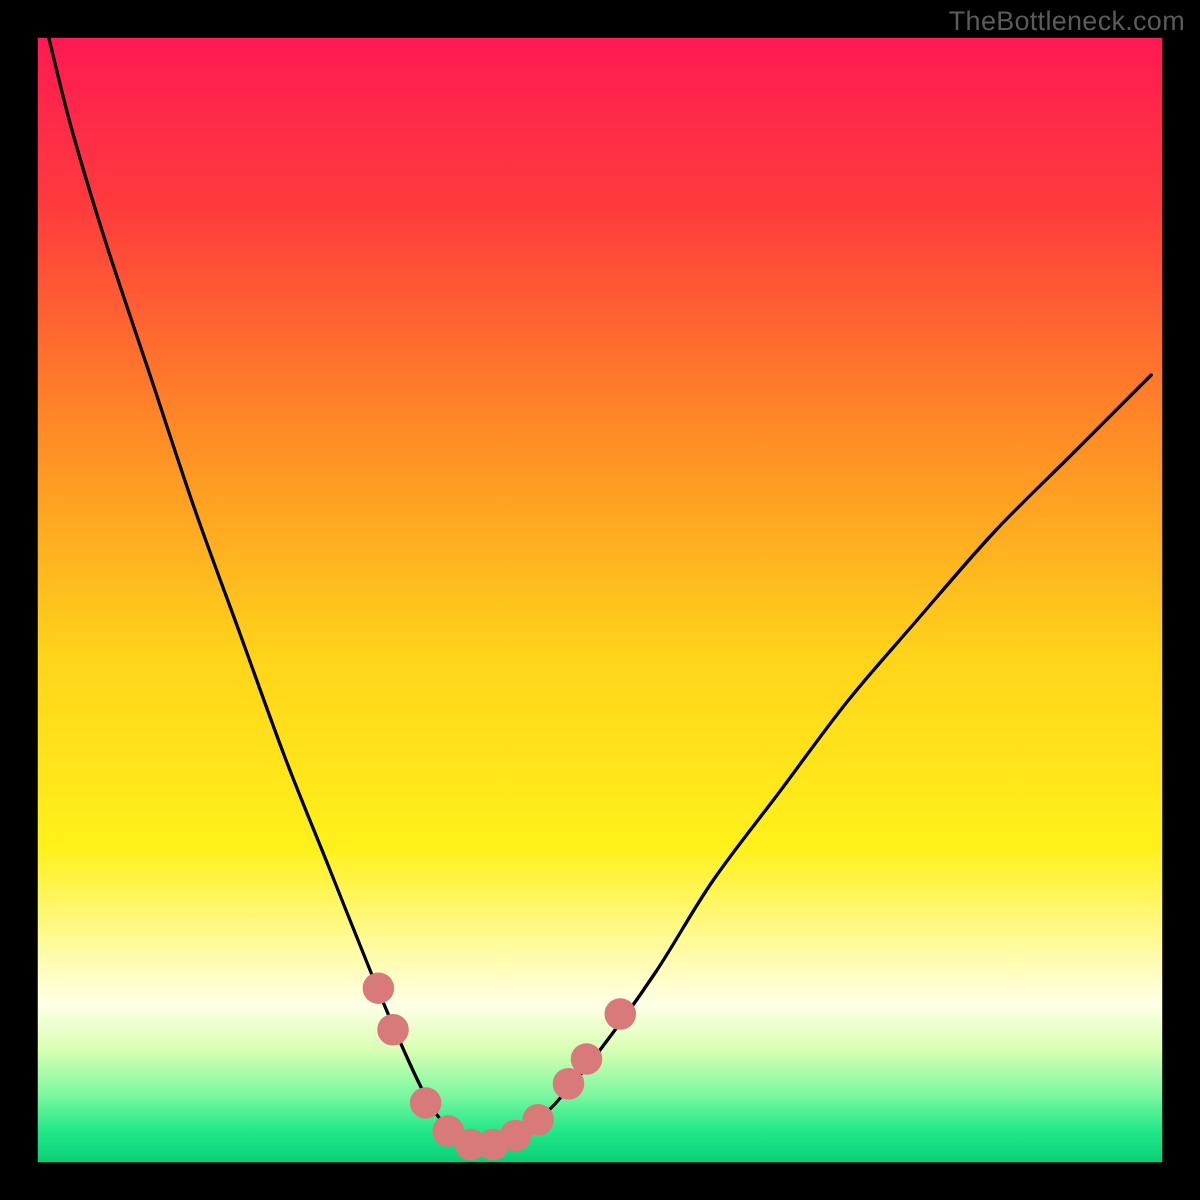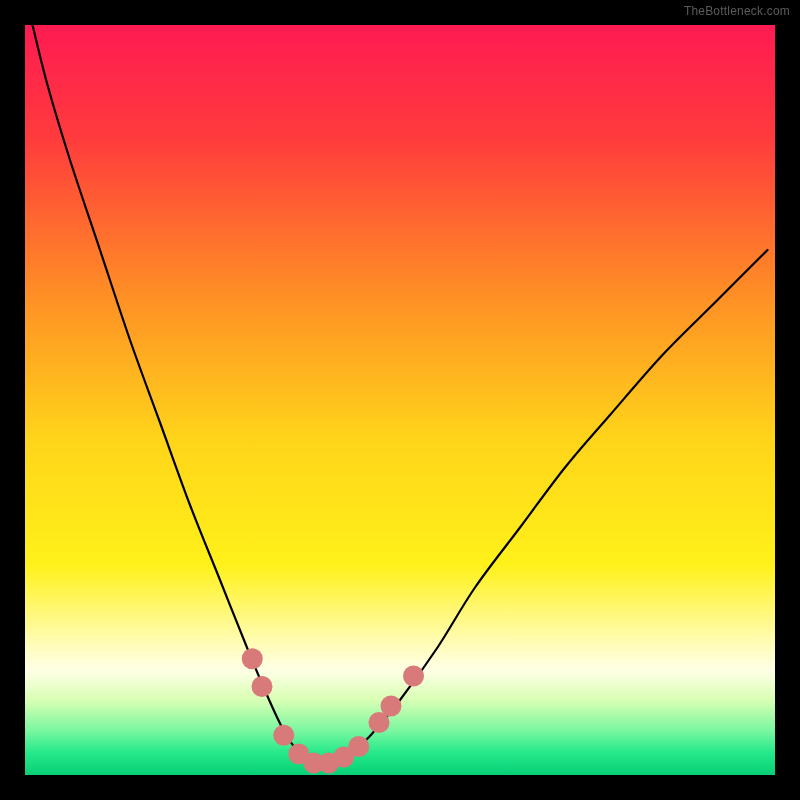--- a/index.html
+++ b/index.html
@@ -15,21 +15,21 @@
     left: 25px;
     top: 25px;
     width: 750px;
     height: 750px;
   }
   .watermark {
     position: absolute;
     top: 4px;
     right: 10px;
     font-family: Arial, Helvetica, sans-serif;
-    font-size: 12px;
+    font-size: 18px;
     color: #5b5b5b;
     font-weight: 500;
     letter-spacing: 0.2px;
   }
   svg { display: block; }
 </style>
 </head>
 <body>
 
 <div class="frame">

